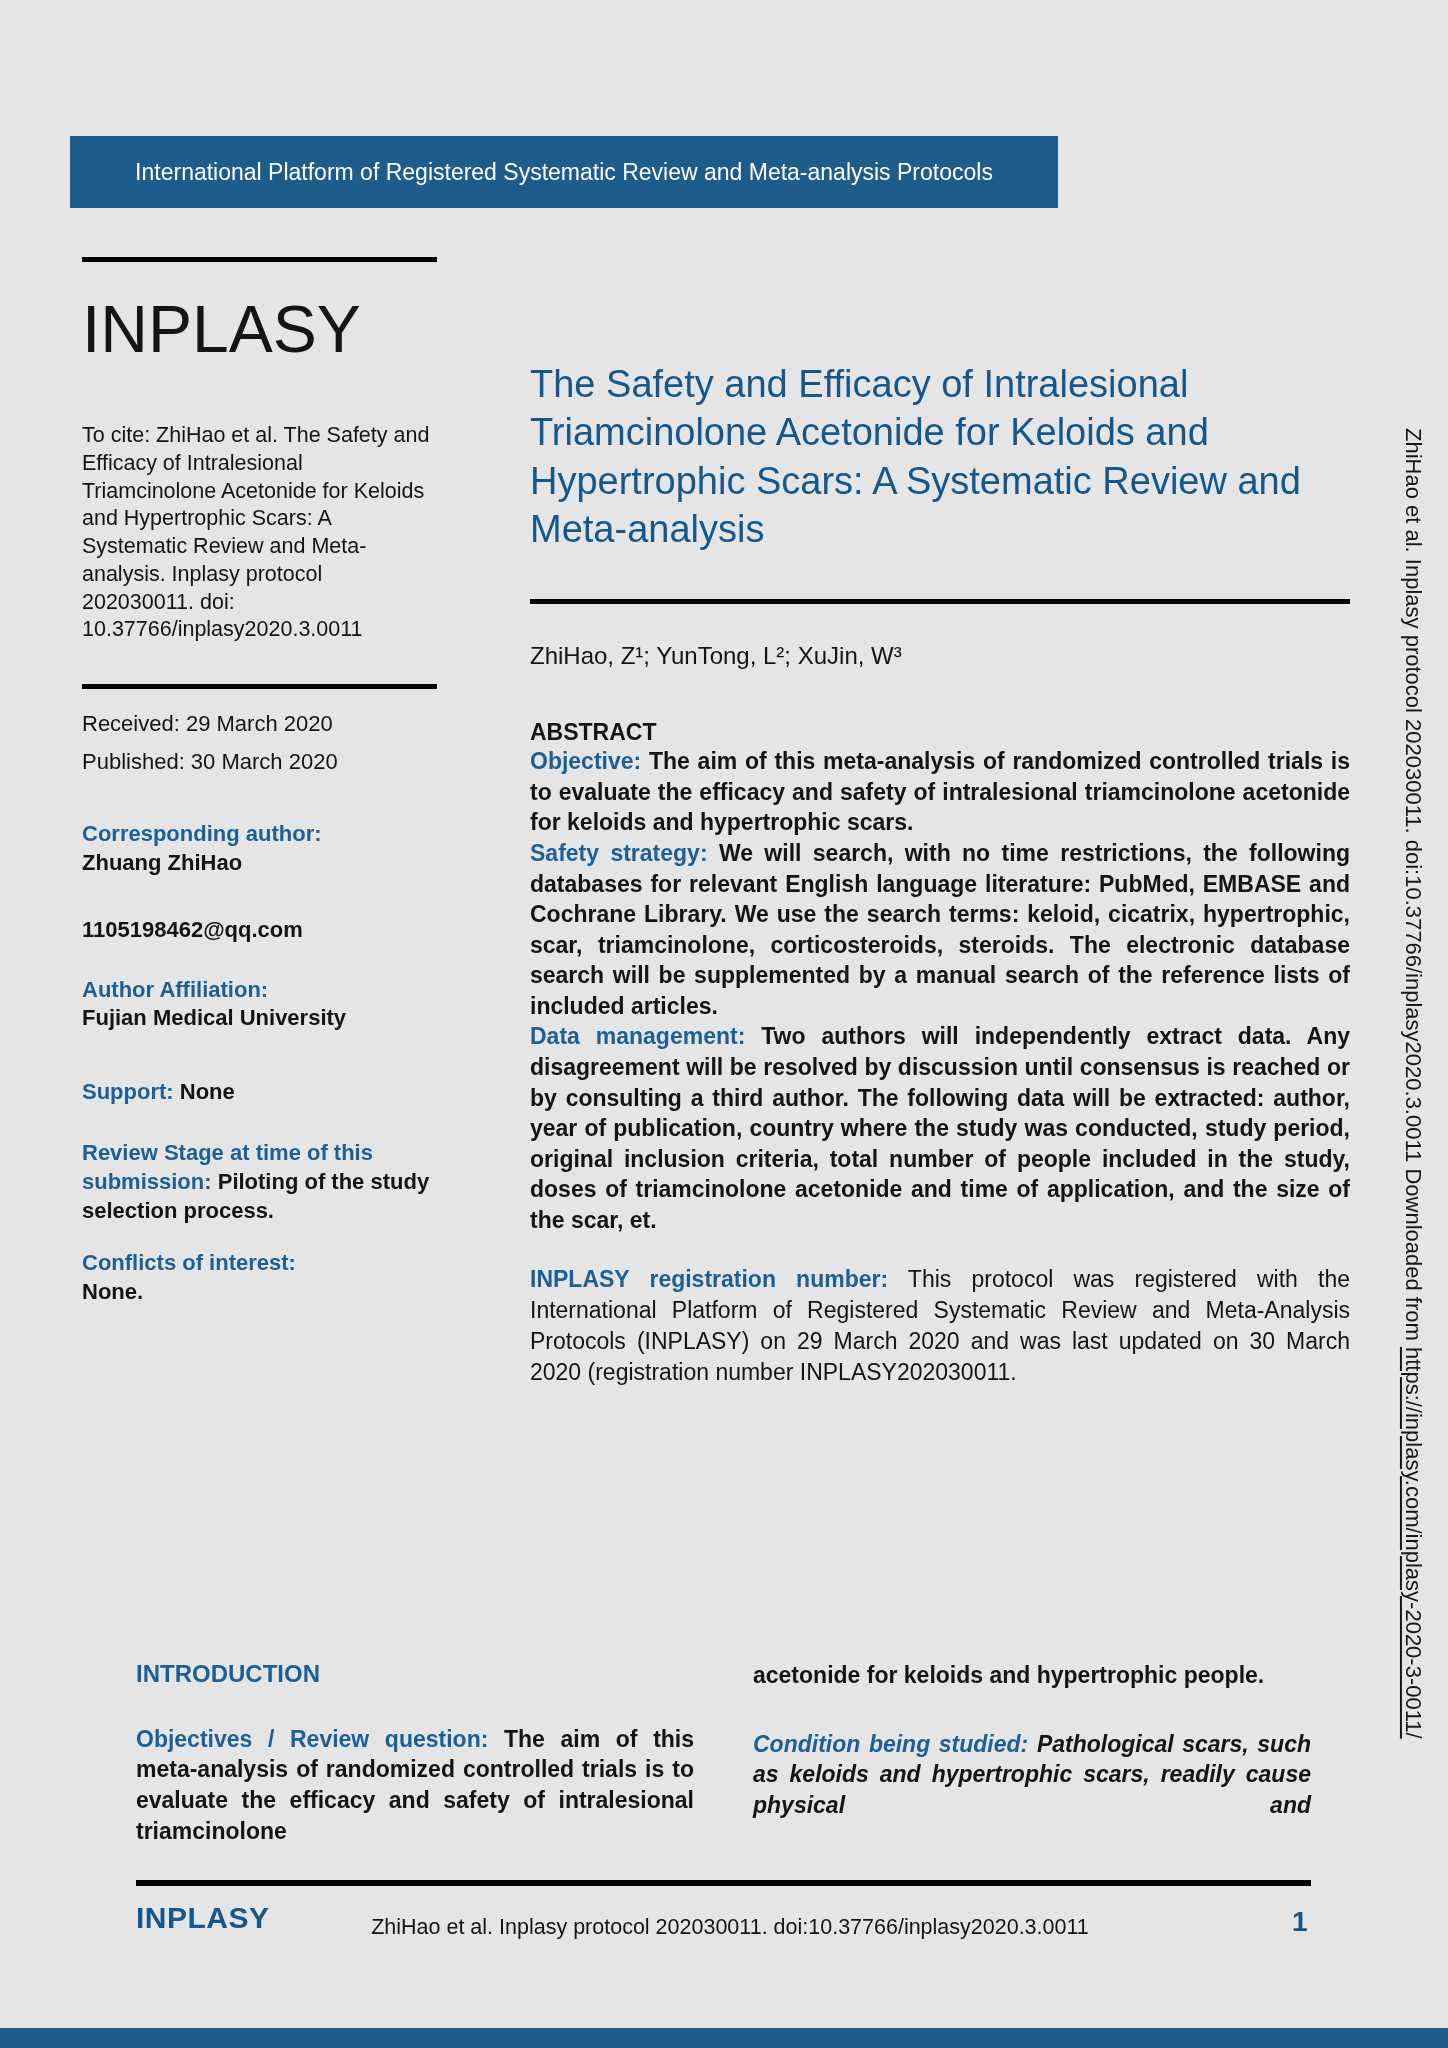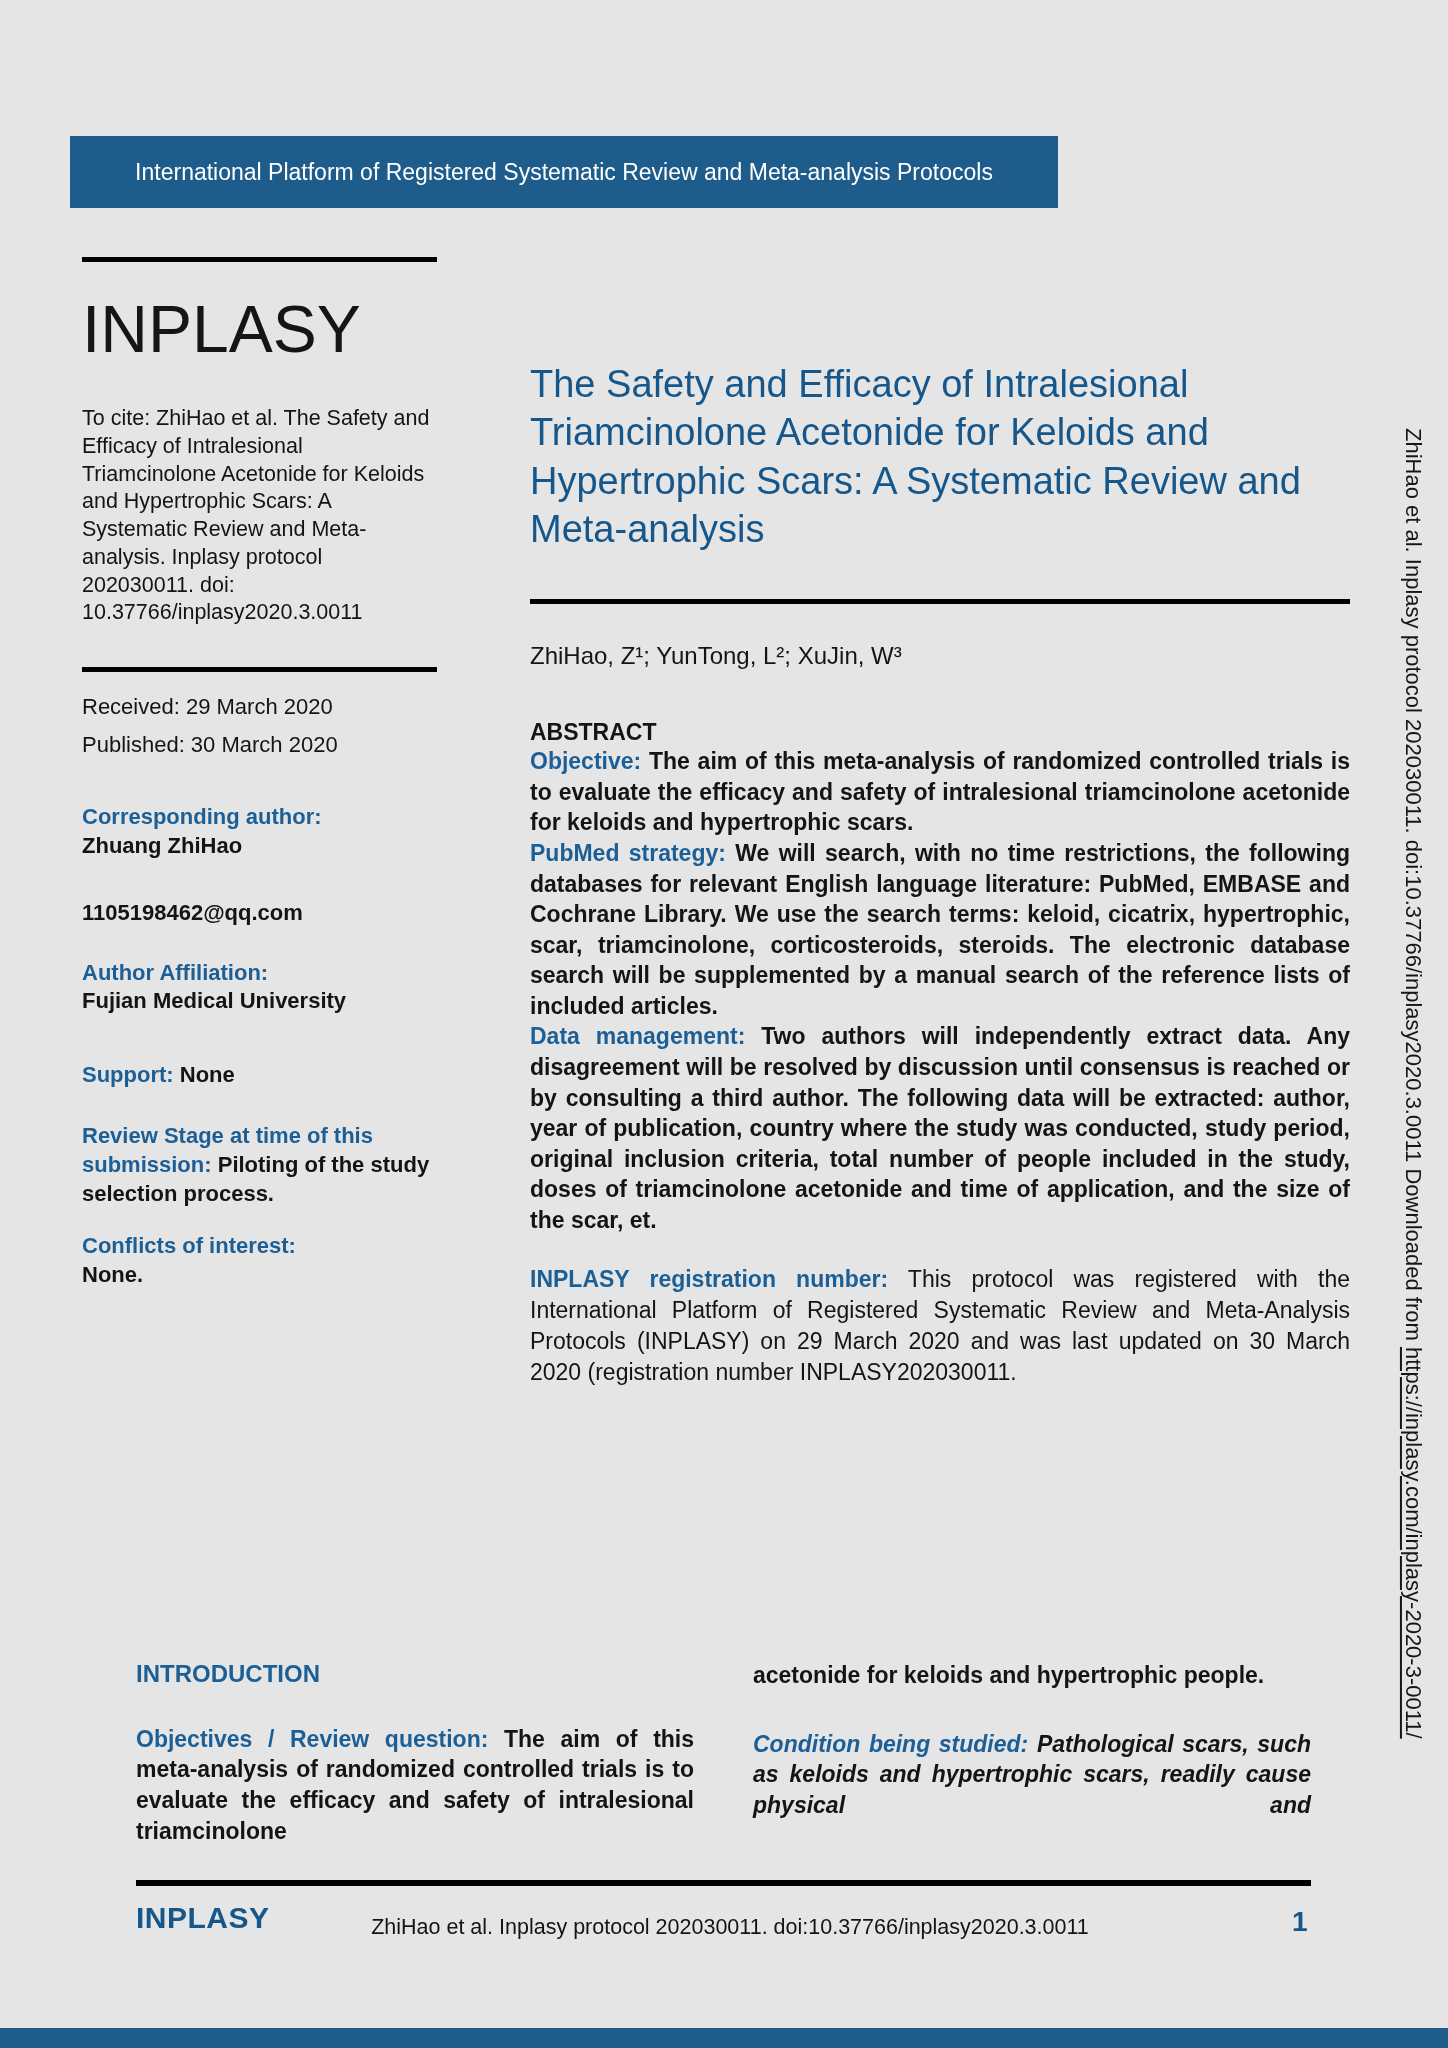--- a/index.html
+++ b/index.html
@@ -13,21 +13,21 @@
   
   .banner {
     position:absolute; left:70px; top:136px; width:988px; height:72px;
     background:var(--banner-blue,#1e5c8b); color:#fff; font-size:23px;
     display:flex; align-items:center; justify-content:center; text-align:center;
   }
 
   
   .left-col { position:absolute; left:82px; top:257px; width:355px; }
   .masthead { margin-top:26px; font-size:66px; line-height:1.26; font-weight:400; color:#151515; }
-  .cite { margin-top:34px; font-size:21.5px; line-height:1.29; width:352px; }
+  .cite { margin-top:51px; font-size:21.5px; line-height:1.29; width:352px; }
   .rule-mid { margin-top:40px; }
   .date-line { font-size:22px; line-height:1.28; }
   .received { margin-top:21px; }
   .published { margin-top:10px; }
   .meta-group { font-size:22px; font-weight:bold; line-height:1.3; }
   .corr { margin-top:44px; }
   .email { margin-top:39px; font-size:22px; font-weight:bold; }
   .affil { margin-top:33px; }
   .support { margin-top:45px; }
   .review { margin-top:33px; }
@@ -120,21 +120,21 @@
     <div class="hrule title-rule"></div>
     <p class="authors">ZhiHao, Z¹; YunTong, L²; XuJin, W³</p>
 
     <h2 class="abstract-head">ABSTRACT</h2>
 
     <p class="abs-para">
       <span class="blue-label">Objective:</span>
       <span>The aim of this meta-analysis of randomized controlled trials is to evaluate the efficacy and safety of intralesional triamcinolone acetonide for keloids and hypertrophic scars.</span>
     </p>
     <p class="abs-para">
-      <span class="blue-label">PubMed strategy:</span>
+      <span class="blue-label">Safety strategy:</span>
       <span>We will search, with no time restrictions, the following databases for relevant English language literature: PubMed, EMBASE and Cochrane Library. We use the search terms: keloid, cicatrix, hypertrophic, scar, triamcinolone, corticosteroids, steroids. The electronic database search will be supplemented by a manual search of the reference lists of included articles.</span>
     </p>
     <p class="abs-para">
       <span class="blue-label">Data management:</span>
       <span>Two authors will independently extract data. Any disagreement will be resolved by discussion until consensus is reached or by consulting a third author. The following data will be extracted: author, year of publication, country where the study was conducted, study period, original inclusion criteria, total number of people included in the study, doses of triamcinolone acetonide and time of application, and the size of the scar, et.</span>
     </p>
 
     <p class="reg-para">
       <span class="blue-label">INPLASY registration number:</span>
       <span>This protocol was registered with the International Platform of Registered Systematic Review and Meta-Analysis Protocols (INPLASY) on 29 March 2020 and was last updated on 30 March 2020 (registration number INPLASY202030011.</span>

